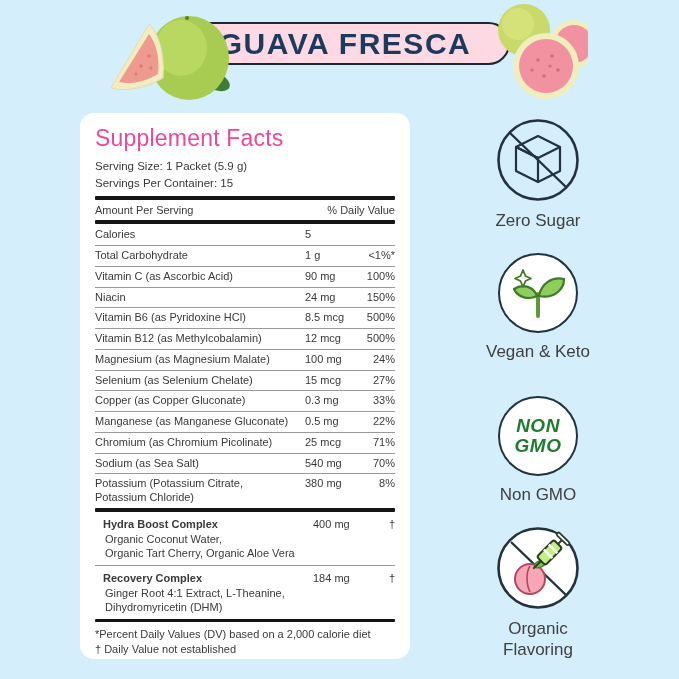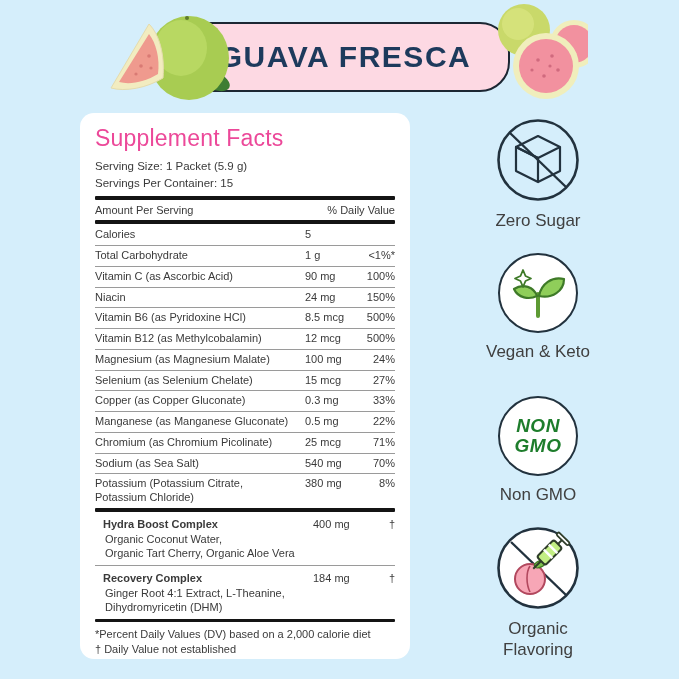--- a/index.html
+++ b/index.html
@@ -4,21 +4,21 @@
 <style>
   html,body{margin:0;padding:0;}
   body{
     width:679px;height:679px;position:relative;overflow:hidden;
     background:#d5eefb;
     font-family:"Liberation Sans", sans-serif;
     color:#3a3a3a;
   }
   
   .pill{
-    position:absolute;left:180px;top:22px;width:330px;height:70px;
+    position:absolute;left:180px;top:22px;width:330px;height:43px;
     background:#fdd9e3;border:2px solid #1c2733;border-radius:30px;
     display:flex;align-items:center;justify-content:center;box-sizing:border-box;
   }
   .pill-title{
     font-size:30px;font-weight:bold;letter-spacing:1.5px;color:#1d3a5c;white-space:nowrap;
   }
   .guava-left{position:absolute;left:103px;top:8px;z-index:3;}
   .guava-right{position:absolute;left:486px;top:2px;z-index:3;}
   
   .card{

